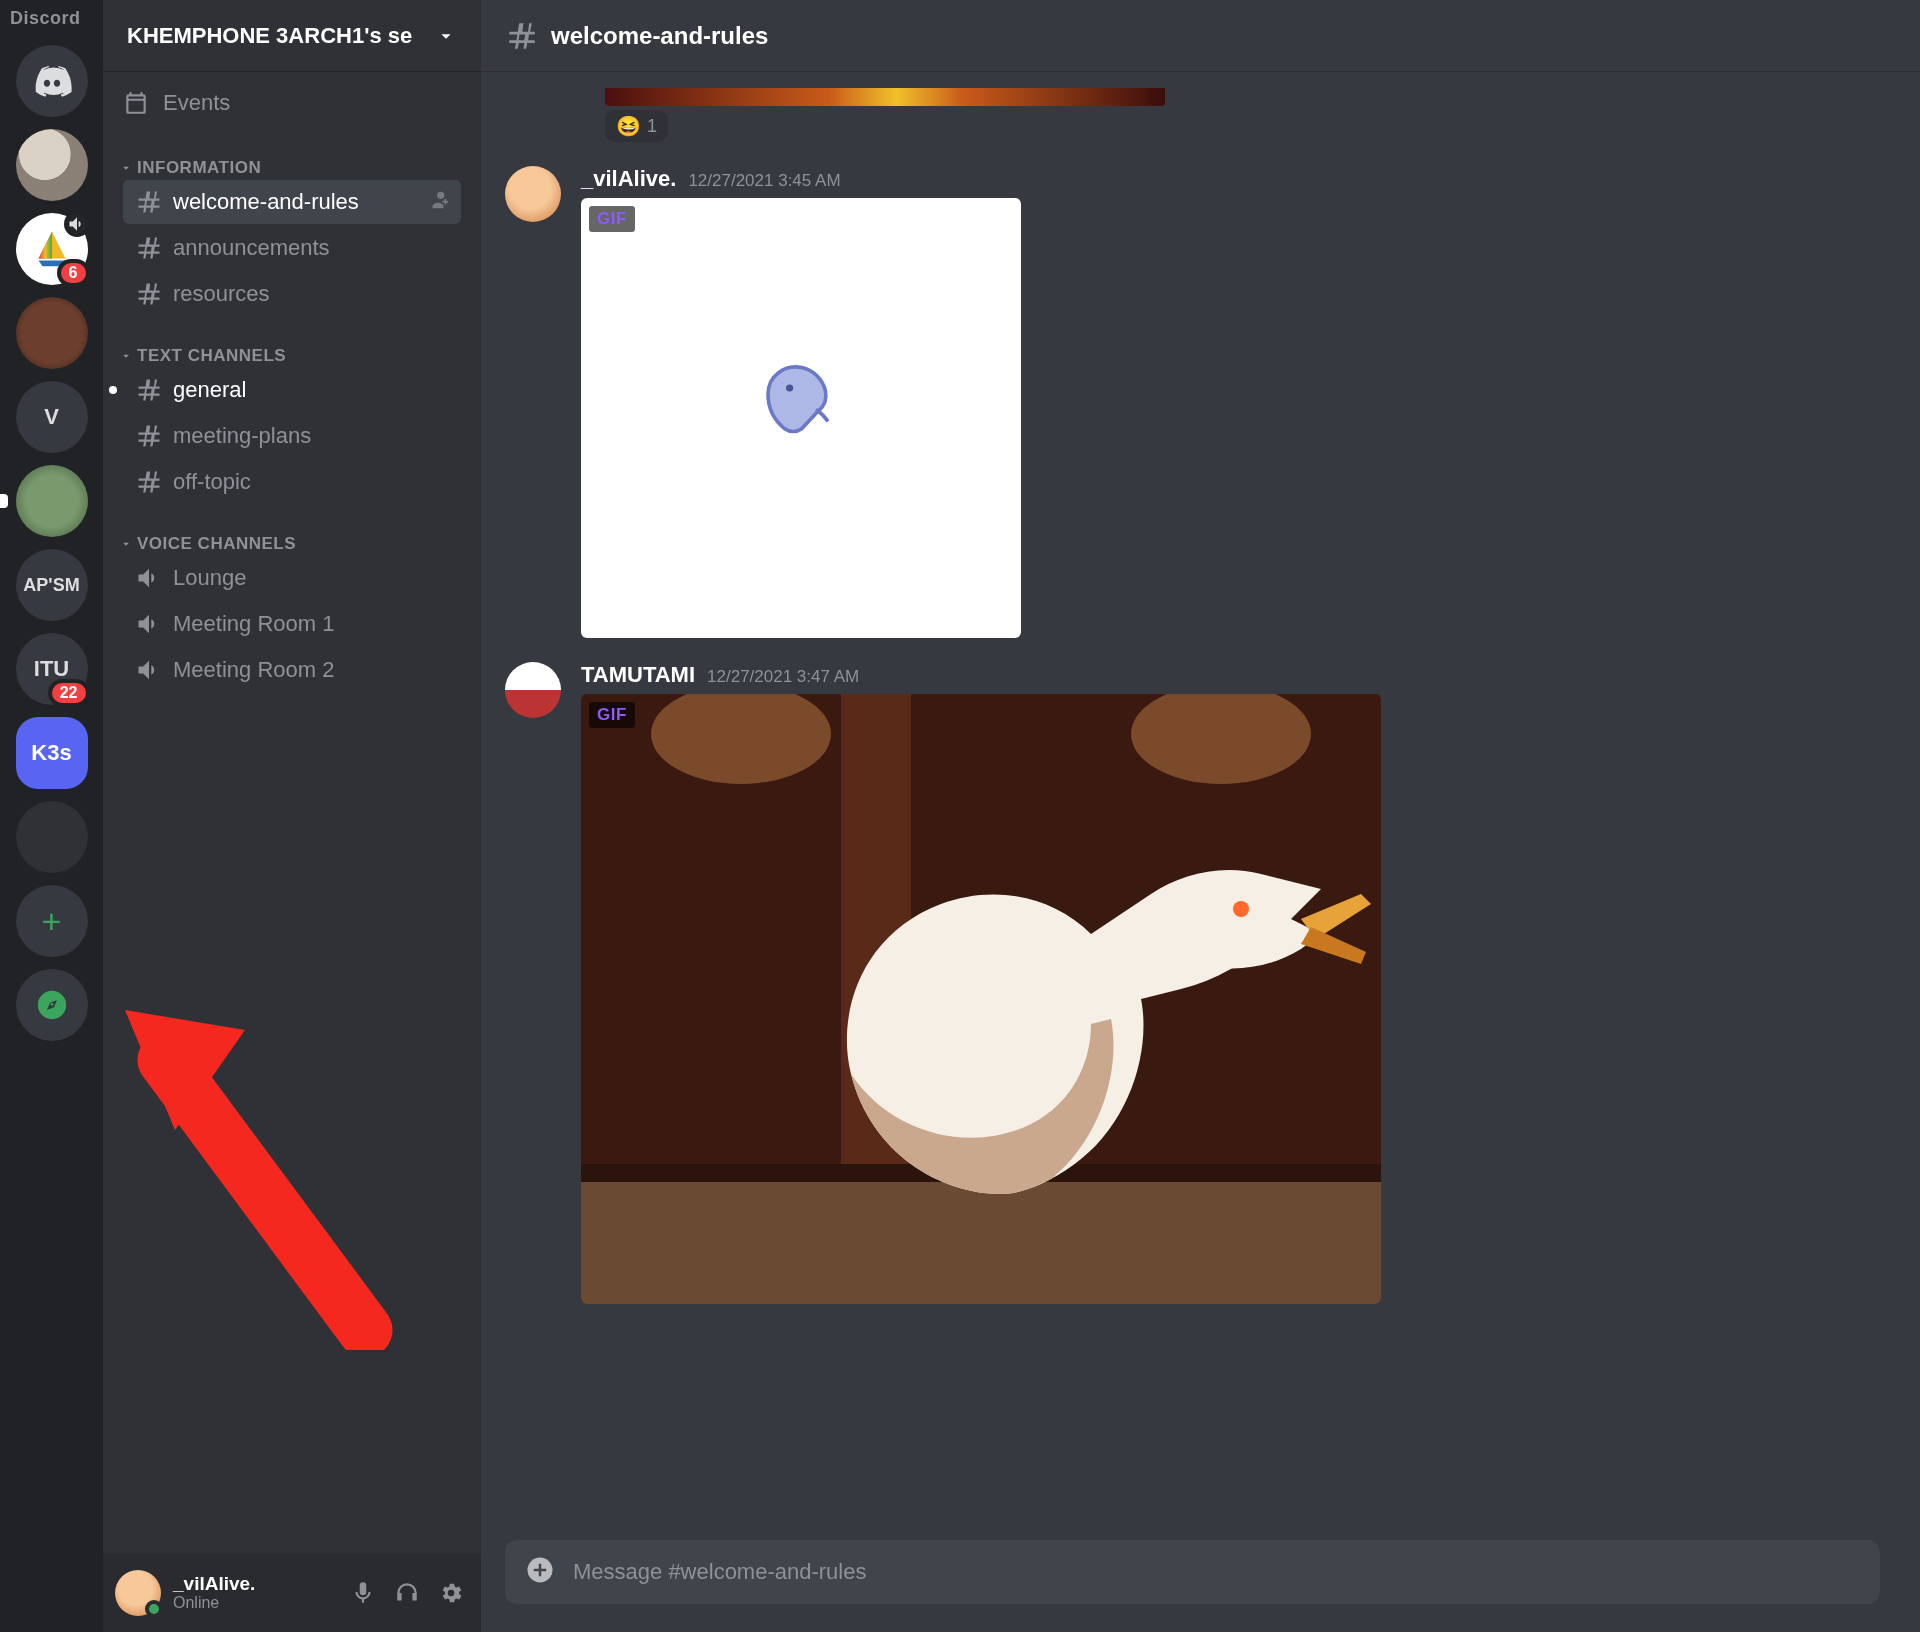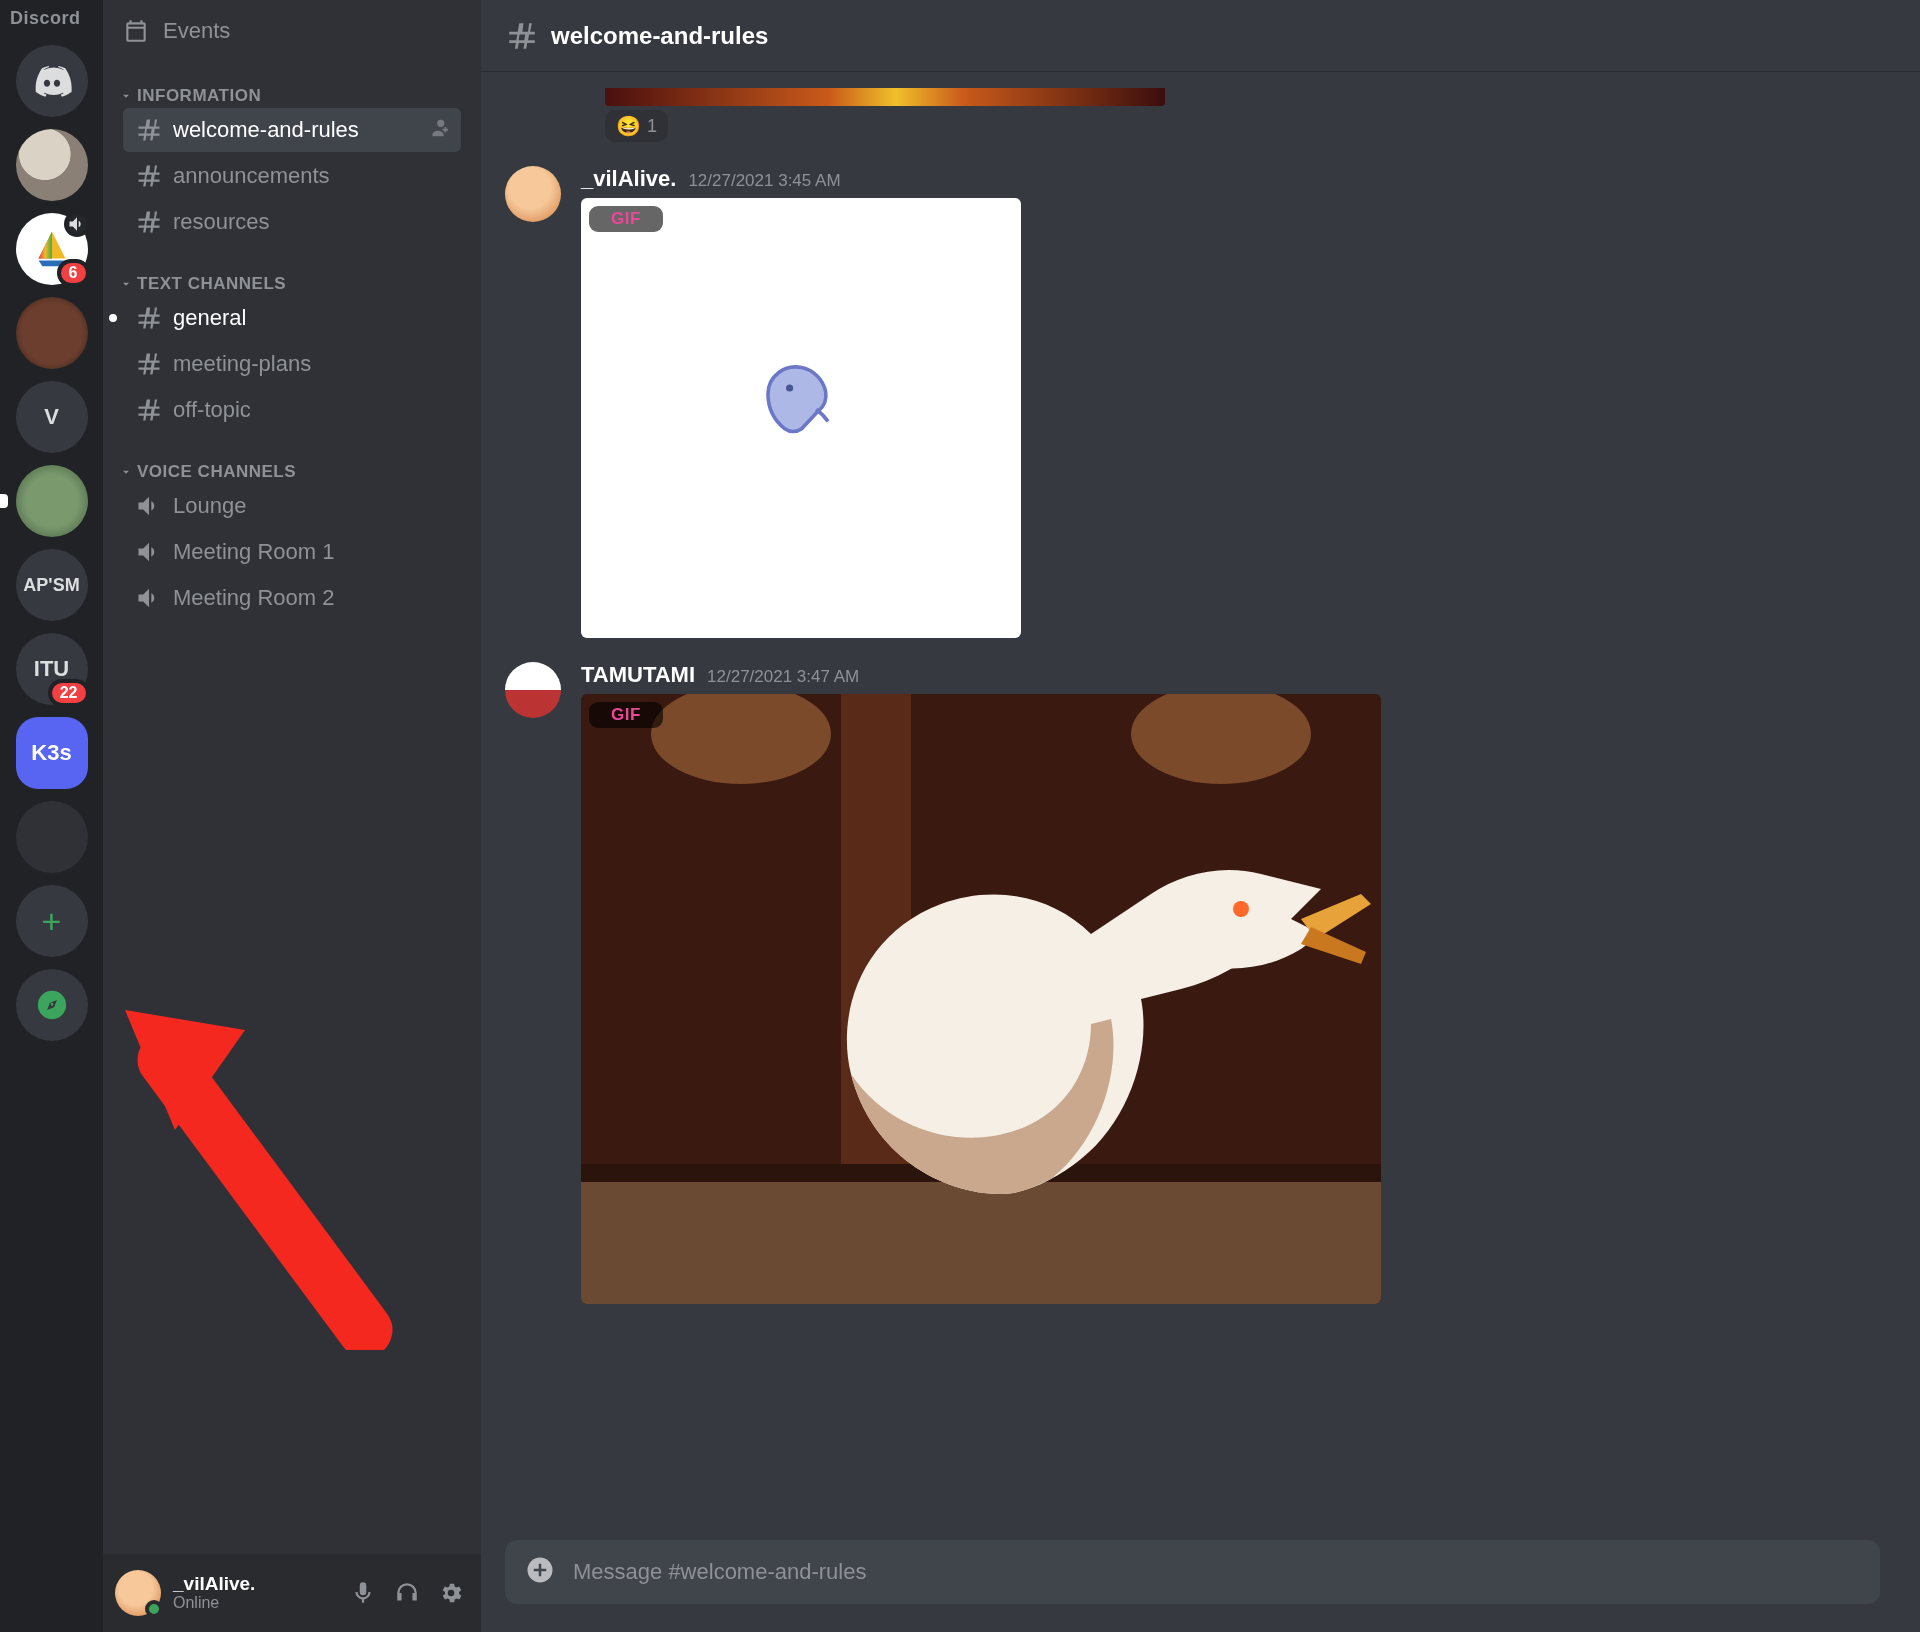--- a/index.html
+++ b/index.html
@@ -80,21 +80,21 @@
   .chan-header svg{width:34px;height:34px;fill:var(--text-muted);}
   .chan-header .title{font-size:24px;font-weight:700;color:var(--text-bright);}
 
   .messages{flex:1;overflow:hidden;padding:16px 24px 8px 24px;}
   .msg{display:flex;gap:20px;margin-top:24px;}
   .msg .avatar{width:56px;height:56px;border-radius:50%;flex-shrink:0;}
   .msg .body{min-width:0;}
   .msg .head{display:flex;align-items:baseline;gap:12px;margin-bottom:6px;}
   .msg .author{font-size:22px;font-weight:600;color:var(--text-bright);}
   .msg .time{font-size:17px;color:var(--text-muted);}
-  .gif-tag{position:absolute;top:8px;left:8px;background:rgba(0,0,0,.6);color:#ec4899;font-size:17px;font-weight:800;padding:3px 22px;border-radius:9px;letter-spacing:.5px;}
+  .gif-tag{position:absolute;top:8px;left:8px;background:rgba(0,0,0,.6);color:#8b5cf6;font-size:17px;font-weight:800;padding:3px 8px;border-radius:3px;letter-spacing:.5px;}
   .attachment{position:relative;border-radius:6px;overflow:hidden;}
 
   .react-row{display:flex;gap:8px;margin:4px 0 0 100px;}
   .react{display:flex;align-items:center;gap:6px;background:#2f3136;border:1px solid transparent;border-radius:10px;padding:3px 10px;font-size:18px;color:var(--text-muted);cursor:pointer;}
   .react .emoji{font-size:20px;}
 
   .prev-embed{margin-left:100px;width:560px;height:18px;background:linear-gradient(90deg,#4a0f0f,#c95a1a 40%,#f0c02a 52%,#c95a1a 64%,#3a0d0d);border-radius:0 0 4px 4px;}
 
   
   .gif1{width:440px;height:440px;background:#fff;}
@@ -203,20 +203,26 @@
     <div class="server-wrap">
         <div class="server discover">
       <svg viewBox="0 0 24 24">
             <path d="M12 2a10 10 0 1 0 10 10A10 10 0 0 0 12 2Zm3.5 6.5-2 5-5 2 2-5Zm-3.5 4a1 1 0 1 1 1-1 1 1 0 0 1-1 1Z"></path>
           </svg>
     </div>
       </div>
   </div>
 
   <div class="sidebar">
+    <div class="server-header">
+      <span class="name">KHEMPHONE 3ARCH1's se</span>
+      <svg viewBox="0 0 24 24">
+          <path d="M7 10l5 5 5-5z"></path>
+        </svg>
+    </div>
 
     <div class="events">
       <svg viewBox="0 0 24 24">
           <path d="M19 4h-1V2h-2v2H8V2H6v2H5a2 2 0 0 0-2 2v14a2 2 0 0 0 2 2h14a2 2 0 0 0 2-2V6a2 2 0 0 0-2-2Zm0 16H5V10h14Zm0-12H5V6h14Z"></path>
         </svg>
       <span>Events</span>
     </div>
 
     <div class="cat">
       <div class="cat-head">

